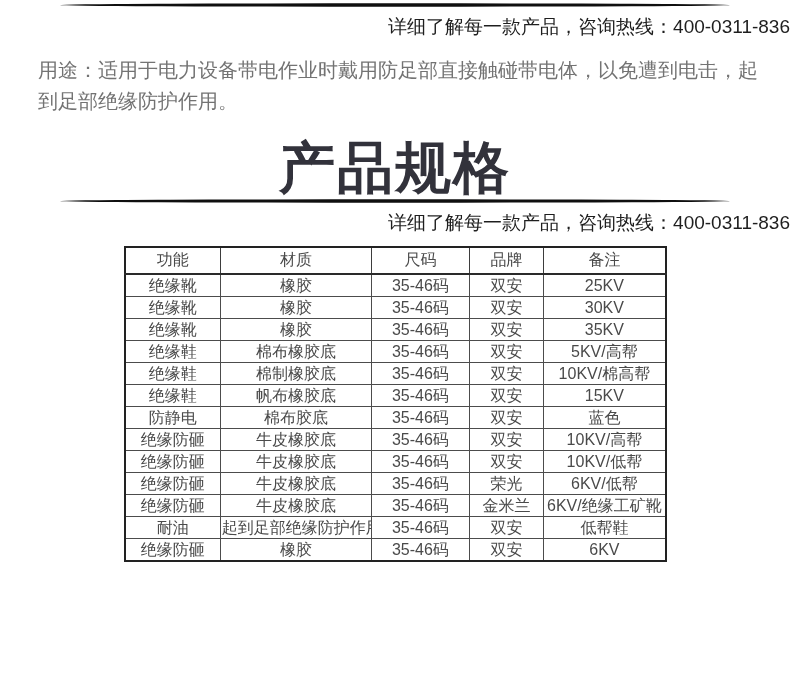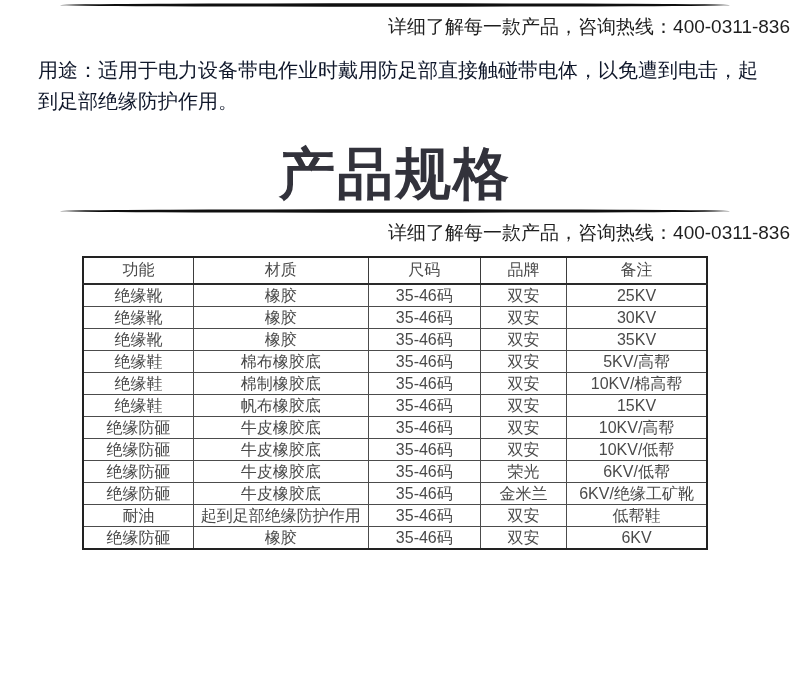--- a/index.html
+++ b/index.html
@@ -13,33 +13,33 @@
     width:790px;height:684px;overflow:hidden;background:#ffffff;
     font-family:"Liberation Sans","DejaVu Sans",sans-serif;
     -webkit-font-smoothing:antialiased;
   }
   .section-title{
     margin:0;text-align:center;
     font-size:56px;line-height:1;font-weight:900;
     letter-spacing:2px;color:var(--title-color);
   }
   .section-usage .section-title{margin-top:22px;}
-  .section-specs .section-title{margin-top:33px;font-family:Liberation Mono, monospace;}
+  .section-specs .section-title{margin-top:23px;}
   .divider{display:block;margin:2px auto 0;color:var(--divider-color);}
   .hotline{
     margin:8px 0 0;text-align:right;
     font-size:19px;line-height:22px;color:#1e1e1e;
   }
   .usage-text{
     margin:17px 26px 0 38px;
-    font-size:20px;line-height:31px;color:#0f172a;
+    font-size:20px;line-height:31px;color:#737373;
     text-align:left;
   }
   table.spec-table{
-    width:626px;margin:12px auto 0;
+    width:543px;margin:12px auto 0;
     border-collapse:collapse;table-layout:fixed;
     border:2px solid #222222;
     font-size:16px;color:var(--table-text);
   }
   table.spec-table th{
     font-weight:400;height:25px;padding:0;
     border:1px solid #3d3d3d;border-bottom:2px solid #2a2a2a;
     text-align:center;white-space:nowrap;overflow:hidden;
   }
   table.spec-table td{
@@ -127,20 +127,27 @@
             <td>10KV/棉高帮</td>
           </tr>
           <tr>
             <td>绝缘鞋</td>
             <td>帆布橡胶底</td>
             <td>35-46码</td>
             <td>双安</td>
             <td>15KV</td>
           </tr>
           <tr>
+            <td>防静电</td>
+            <td>棉布胶底</td>
+            <td>35-46码</td>
+            <td>双安</td>
+            <td>蓝色</td>
+          </tr>
+          <tr>
             <td>绝缘防砸</td>
             <td>牛皮橡胶底</td>
             <td>35-46码</td>
             <td>双安</td>
             <td>10KV/高帮</td>
           </tr>
           <tr>
             <td>绝缘防砸</td>
             <td>牛皮橡胶底</td>
             <td>35-46码</td>

